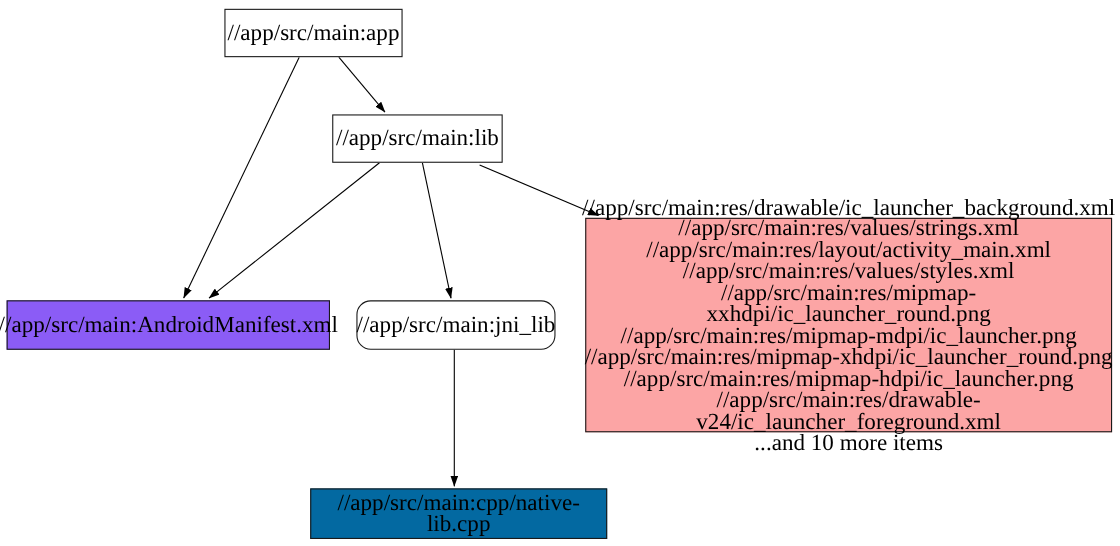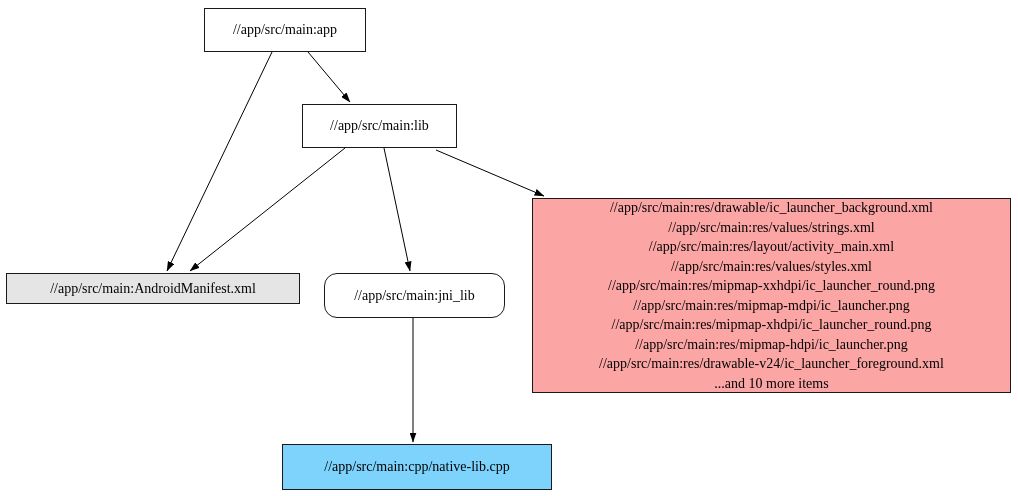--- a/index.html
+++ b/index.html
@@ -24,21 +24,21 @@
     position: absolute;
     box-sizing: border-box;
     background: #ffffff;
     border: 1px solid #1a1a1a;
     color: #000000;
     display: flex;
     align-items: center;
     justify-content: center;
     text-align: center;
     white-space: pre-line;
-    font-size: 14px;
+    font-size: 21px;
     line-height: 19.5px;
   }
 </style>
 </head>
 <body>
 
 <div id="stage" style="background: rgb(255, 255, 255);">
     <svg id="edge-layer" width="1018" height="496">
       <defs>
         <marker id="arrowhead" viewBox="0 0 10 7" refX="9.5" refY="3.5" markerWidth="10" markerHeight="7" orient="auto">
@@ -47,26 +47,26 @@
       </defs>
       <line x1="272" y1="52" x2="167" y2="271" stroke="#000000" stroke-width="1" marker-end="url(#arrowhead)"></line>
       <line x1="308" y1="52" x2="350" y2="102" stroke="#000000" stroke-width="1" marker-end="url(#arrowhead)"></line>
       <line x1="345" y1="148" x2="190" y2="271" stroke="#000000" stroke-width="1" marker-end="url(#arrowhead)"></line>
       <line x1="384" y1="148" x2="410" y2="271" stroke="#000000" stroke-width="1" marker-end="url(#arrowhead)"></line>
       <line x1="436" y1="150" x2="544" y2="196" stroke="#000000" stroke-width="1" marker-end="url(#arrowhead)"></line>
       <line x1="413" y1="318" x2="413" y2="442" stroke="#000000" stroke-width="1" marker-end="url(#arrowhead)"></line>
     </svg>
     <div class="node" style="left: 204px; top: 8px; width: 162px; height: 44px; border-color: rgb(26, 26, 26); background: rgb(255, 255, 255); color: rgb(0, 0, 0);">//app/src/main:app</div>
     <div class="node" style="left: 302px; top: 104px; width: 155px; height: 44px; border-color: rgb(26, 26, 26); background: rgb(255, 255, 255); color: rgb(0, 0, 0);">//app/src/main:lib</div>
-    <div class="node" style="left: 6px; top: 273px; width: 294px; height: 31px; border-color: rgb(26, 26, 26); background: #e5e5e5; color: rgb(0, 0, 0);">//app/src/main:AndroidManifest.xml</div>
+    <div class="node" style="left: 6px; top: 273px; width: 294px; height: 45px; border-color: rgb(26, 26, 26); background: #8b5cf6; color: rgb(0, 0, 0);">//app/src/main:AndroidManifest.xml</div>
     <div class="node" style="left: 324px; top: 273px; width: 181px; height: 45px; border-color: rgb(26, 26, 26); background: rgb(255, 255, 255); color: rgb(0, 0, 0); border-radius: 13px;">//app/src/main:jni_lib</div>
     <div class="node" style="left: 532px; top: 198px; width: 479px; height: 195px; border-color: rgb(26, 26, 26); background: #fca5a5; color: rgb(0, 0, 0);">//app/src/main:res/drawable/ic_launcher_background.xml
 //app/src/main:res/values/strings.xml
 //app/src/main:res/layout/activity_main.xml
 //app/src/main:res/values/styles.xml
 //app/src/main:res/mipmap-xxhdpi/ic_launcher_round.png
 //app/src/main:res/mipmap-mdpi/ic_launcher.png
 //app/src/main:res/mipmap-xhdpi/ic_launcher_round.png
 //app/src/main:res/mipmap-hdpi/ic_launcher.png
 //app/src/main:res/drawable-v24/ic_launcher_foreground.xml
 ...and 10 more items</div>
-    <div class="node" style="left: 282px; top: 444px; width: 270px; height: 46px; border-color: rgb(26, 26, 26); background: #7dd3fc; color: rgb(0, 0, 0); text-align: center;">//app/src/main:cpp/native-lib.cpp</div>
+    <div class="node" style="left: 282px; top: 444px; width: 270px; height: 46px; border-color: rgb(26, 26, 26); background: #0369a1; color: rgb(0, 0, 0); text-align: center;">//app/src/main:cpp/native-lib.cpp</div>
   </div>
 
 </body></html>

